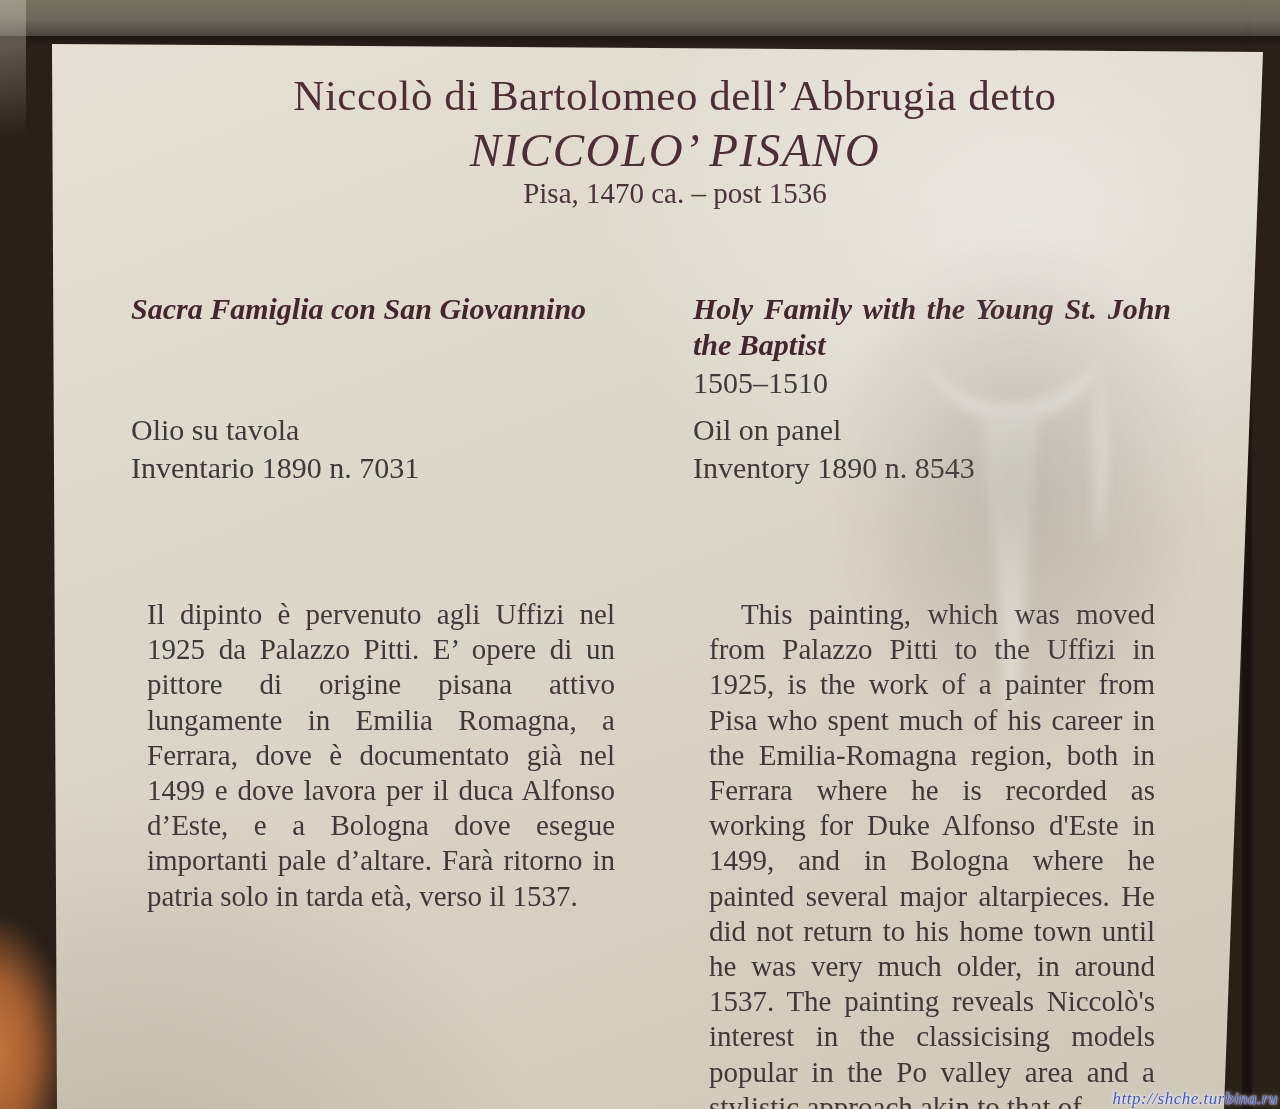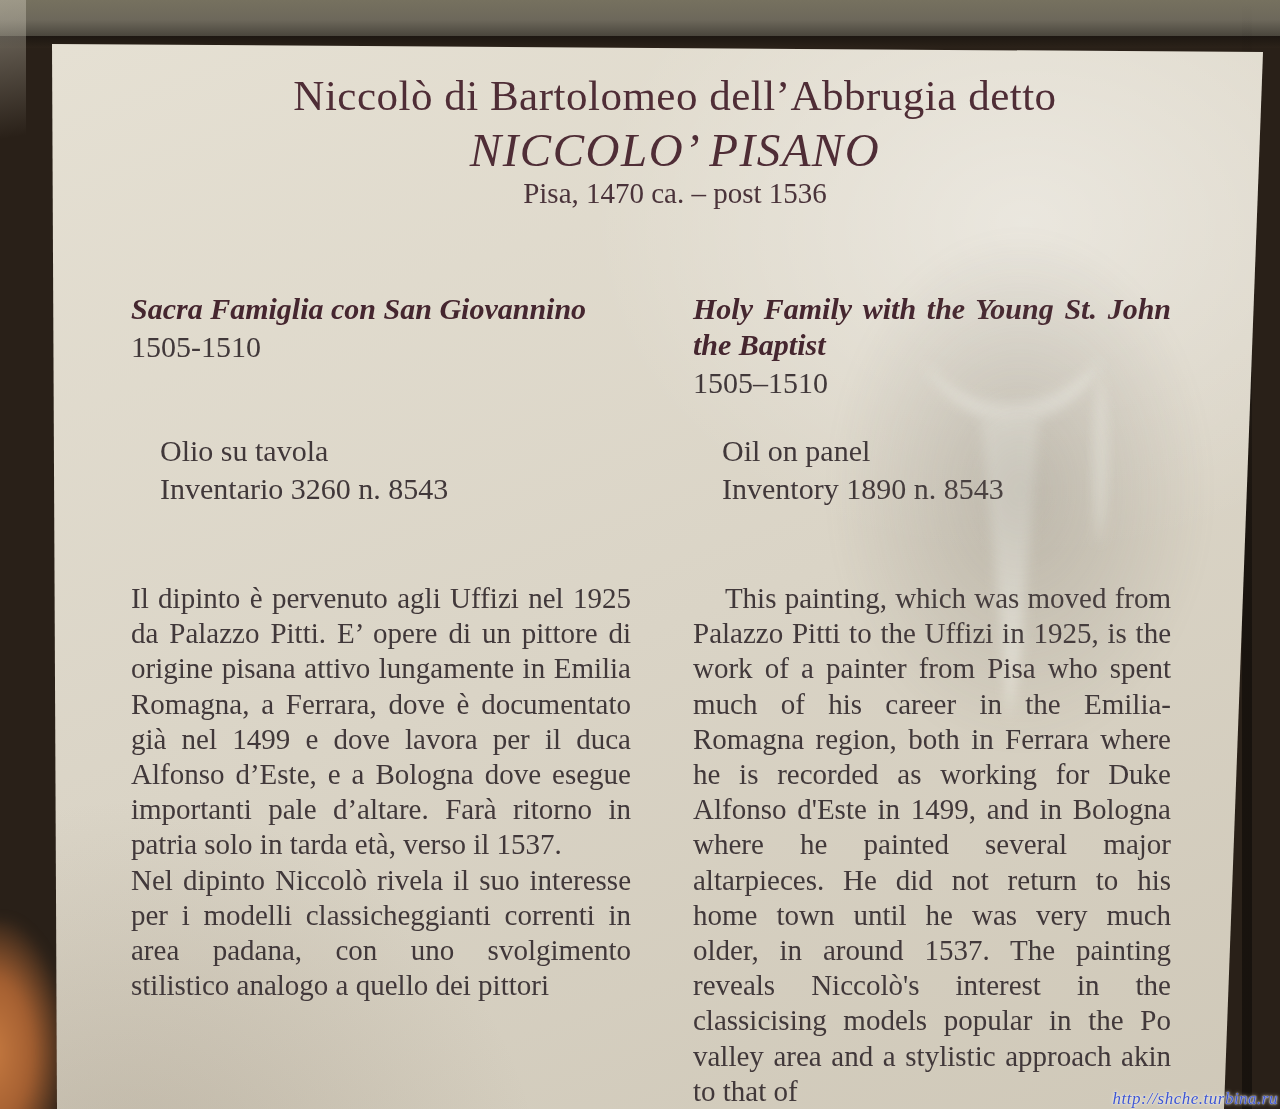--- a/index.html
+++ b/index.html
@@ -73,29 +73,29 @@
   .col-l{width:500px;}
   .col-r{width:478px;}
 
   .row-titles{top:291px;}
   .work-title{
     font-weight:bold;font-style:italic;font-size:30px;line-height:36px;
     color:#45262f;text-align:justify;
   }
   .work-date{font-size:30px;color:var(--ink);margin-top:3px;}
 
-  .row-medium{top:432px;margin-left:29px;}
+  .row-medium{top:411px;}
   .medium-line{font-size:30px;line-height:38px;color:var(--ink);}
 
   .row-body{top:581px;}
   .body-text{
     font-size:29px;line-height:35.2px;color:var(--ink);
     text-align:justify;
   }
-  .body-text p{margin:0;}
+  .body-text p{margin:16px;}
   .indent{text-indent:1.1em;}
 
   
   .watermark{
     position:absolute;right:2px;bottom:0px;
     font-family:Liberation Serif, serif;
     font-style:italic;font-size:17px;letter-spacing:.5px;
     color:var(--wm);
     text-shadow:0 0 2px #f2efe6,0 0 4px #f2efe6,0 0 1px #f2efe6;
   }
@@ -124,43 +124,41 @@
 
   <div class="header">
     <div class="l1">Niccolò di Bartolomeo dell’Abbrugia detto</div>
     <div class="l2">NICCOLO’ PISANO</div>
     <div class="l3">Pisa, 1470 ca. – post 1536</div>
   </div>
 
   <div class="row row-titles">
     <div class="col-l">
       <div class="work-title">Sacra Famiglia con San Giovannino</div>
-      <div class="work-date">1505-1510</div>
     </div>
     <div class="col-r">
       <div class="work-title">Holy Family with the Young St. John the Baptist</div>
       <div class="work-date">1505–1510</div>
     </div>
   </div>
 
   <div class="row row-medium">
     <div class="col-l">
       <div class="medium-line">Olio su tavola</div>
-      <div class="medium-line">Inventario 3260 n. 8543</div>
+      <div class="medium-line">Inventario 1890 n. 7031</div>
     </div>
     <div class="col-r">
       <div class="medium-line">Oil on panel</div>
       <div class="medium-line">Inventory 1890 n. 8543</div>
     </div>
   </div>
 
   <div class="row row-body">
     <div class="col-l body-text">
       <p>Il dipinto è pervenuto agli Uffizi nel 1925 da Palazzo Pitti. E’ opere di un pittore di origine pisana attivo lungamente in Emilia Romagna, a Ferrara, dove è documentato già nel 1499 e dove lavora per il duca Alfonso d’Este, e a Bologna dove esegue importanti pale d’altare. Farà ritorno in patria solo in tarda età, verso il 1537.</p>
-      <p>Nel dipinto Niccolò rivela il suo interesse per i modelli classicheggianti correnti in area padana, con uno svolgimento stilistico analogo a quello dei pittori</p>
     </div>
     <div class="col-r body-text">
       <p class="indent">This painting, which was moved from Palazzo Pitti to the Uffizi in 1925, is the work of a painter from Pisa who spent much of his career in the Emilia-Romagna region, both in Ferrara where he is recorded as working for Duke Alfonso d'Este in 1499, and in Bologna where he painted several major altarpieces.  He did not return to his home town until he was very much older, in around 1537. The painting reveals Niccolò's interest in the classicising models popular in the Po valley area and a stylistic approach akin to that of</p>
     </div>
   </div>
 </div>
 
 <div class="watermark">http://shche.turbina.ru</div>
 
 </body></html>

